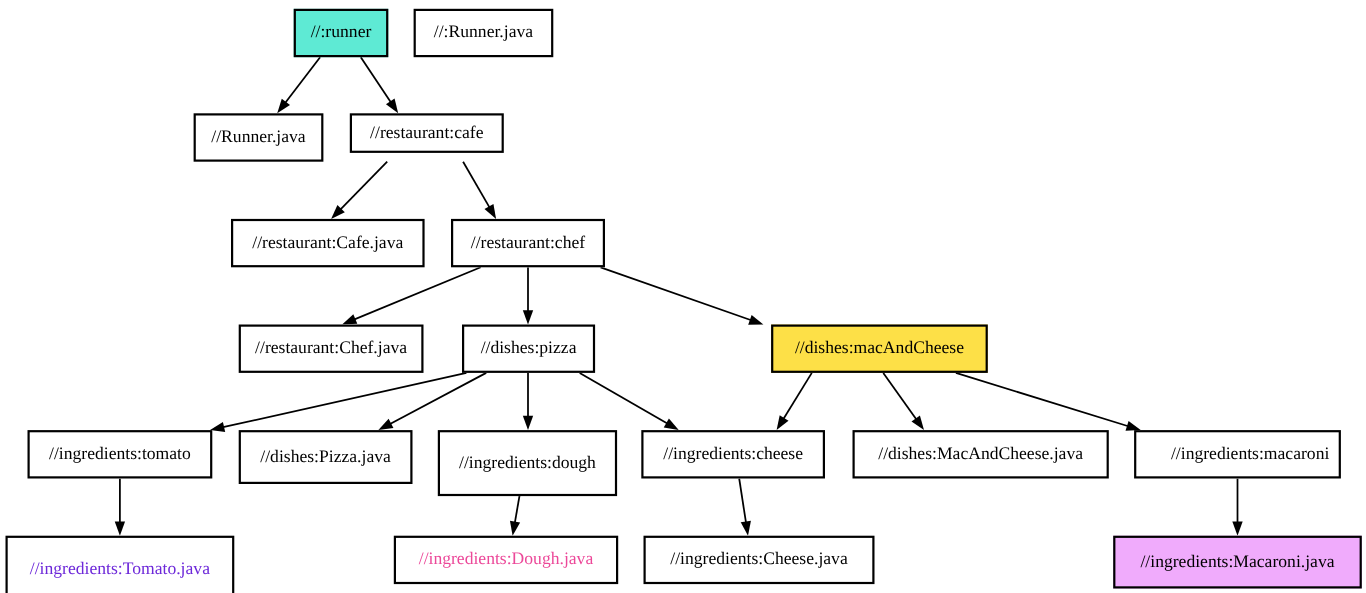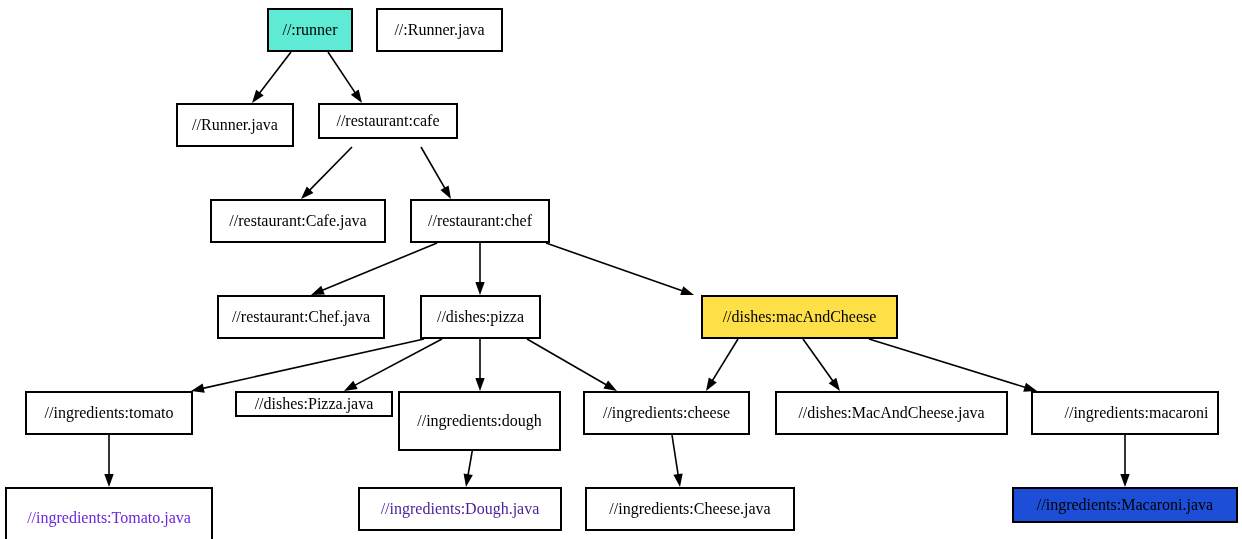--- a/index.html
+++ b/index.html
@@ -112,22 +112,22 @@
   <div class="node" id="n-runner" style="left: 267px; top: 8px; width: 86px; height: 44px; background: #5eead4; border-color: rgb(0, 0, 0); color: rgb(0, 0, 0);">//:runner</div>
   <div class="node" id="n-runner-java-src" style="left: 376px; top: 8px; width: 127px; height: 44px; background: rgb(255, 255, 255); border-color: rgb(0, 0, 0); color: rgb(0, 0, 0);">//:Runner.java</div>
   <div class="node" id="n-runner-java" style="left: 176px; top: 103px; width: 118px; height: 44px; background: rgb(255, 255, 255); border-color: rgb(0, 0, 0); color: rgb(0, 0, 0);">//Runner.java</div>
   <div class="node" id="n-cafe" style="left: 318px; top: 103px; width: 140px; height: 36px; background: rgb(255, 255, 255); border-color: rgb(0, 0, 0); color: rgb(0, 0, 0);">//restaurant:cafe</div>
   <div class="node" id="n-cafe-java" style="left: 210px; top: 199px; width: 176px; height: 44px; background: rgb(255, 255, 255); border-color: rgb(0, 0, 0); color: rgb(0, 0, 0);">//restaurant:Cafe.java</div>
   <div class="node" id="n-chef" style="left: 410px; top: 199px; width: 140px; height: 44px; background: rgb(255, 255, 255); border-color: rgb(0, 0, 0); color: rgb(0, 0, 0);">//restaurant:chef</div>
   <div class="node" id="n-chef-java" style="left: 217px; top: 295px; width: 168px; height: 44px; background: rgb(255, 255, 255); border-color: rgb(0, 0, 0); color: rgb(0, 0, 0);">//restaurant:Chef.java</div>
   <div class="node" id="n-pizza" style="left: 420px; top: 295px; width: 121px; height: 44px; background: rgb(255, 255, 255); border-color: rgb(0, 0, 0); color: rgb(0, 0, 0);">//dishes:pizza</div>
   <div class="node" id="n-mac-and-cheese" style="left: 681px; top: 295px; width: 197px; height: 44px; background: #fde047; border-color: rgb(0, 0, 0); color: rgb(0, 0, 0); margin-left: 20px;">//dishes:macAndCheese</div>
   <div class="node" id="n-tomato" style="left: 25px; top: 391px; width: 168px; height: 44px; background: rgb(255, 255, 255); border-color: rgb(0, 0, 0); color: rgb(0, 0, 0);">//ingredients:tomato</div>
-  <div class="node" id="n-pizza-java" style="left: 217px; top: 391px; width: 158px; height: 26px; background: rgb(255, 255, 255); border-color: rgb(0, 0, 0); color: rgb(0, 0, 0); margin-left: 18px;">//dishes:Pizza.java</div>
+  <div class="node" id="n-pizza-java" style="left: 217px; top: 391px; width: 158px; height: 49px; background: rgb(255, 255, 255); border-color: rgb(0, 0, 0); color: rgb(0, 0, 0);">//dishes:Pizza.java</div>
   <div class="node" id="n-dough" style="left: 398px; top: 391px; width: 163px; height: 60px; background: rgb(255, 255, 255); border-color: rgb(0, 0, 0); color: rgb(0, 0, 0);">//ingredients:dough</div>
   <div class="node" id="n-cheese" style="left: 583px; top: 391px; width: 167px; height: 44px; background: rgb(255, 255, 255); border-color: rgb(0, 0, 0); color: rgb(0, 0, 0);">//ingredients:cheese</div>
   <div class="node" id="n-mac-and-cheese-java" style="left: 775px; top: 391px; width: 233px; height: 44px; background: rgb(255, 255, 255); border-color: rgb(0, 0, 0); color: rgb(0, 0, 0);">//dishes:MacAndCheese.java</div>
   <div class="node" id="n-macaroni" style="left: 1031px; top: 391px; width: 188px; height: 44px; background: rgb(255, 255, 255); border-color: rgb(0, 0, 0); color: rgb(0, 0, 0); padding-left: 23px;">//ingredients:macaroni</div>
   <div class="node" id="n-tomato-java" style="left: 5px; top: 487px; width: 208px; height: 61px; background: rgb(255, 255, 255); border-color: rgb(0, 0, 0); color: #6d28d9;">//ingredients:Tomato.java</div>
-  <div class="node" id="n-dough-java" style="left: 358px; top: 487px; width: 204px; height: 44px; background: rgb(255, 255, 255); border-color: rgb(0, 0, 0); color: #4c1d95;">//ingredients:Dough.java</div>
+  <div class="node" id="n-dough-java" style="left: 358px; top: 487px; width: 204px; height: 44px; background: rgb(255, 255, 255); border-color: rgb(0, 0, 0); color: #ec4899;">//ingredients:Dough.java</div>
   <div class="node" id="n-cheese-java" style="left: 585px; top: 487px; width: 210px; height: 44px; background: rgb(255, 255, 255); border-color: rgb(0, 0, 0); color: rgb(0, 0, 0);">//ingredients:Cheese.java</div>
-  <div class="node" id="n-macaroni-java" style="left: 1012px; top: 487px; width: 226px; height: 36px; background: #1d4ed8; border-color: rgb(0, 0, 0); color: rgb(0, 0, 0);">//ingredients:Macaroni.java</div>
+  <div class="node" id="n-macaroni-java" style="left: 1012px; top: 487px; width: 226px; height: 48px; background: #f0abfc; border-color: rgb(0, 0, 0); color: rgb(0, 0, 0);">//ingredients:Macaroni.java</div>
 </div>
 
 </body></html>

